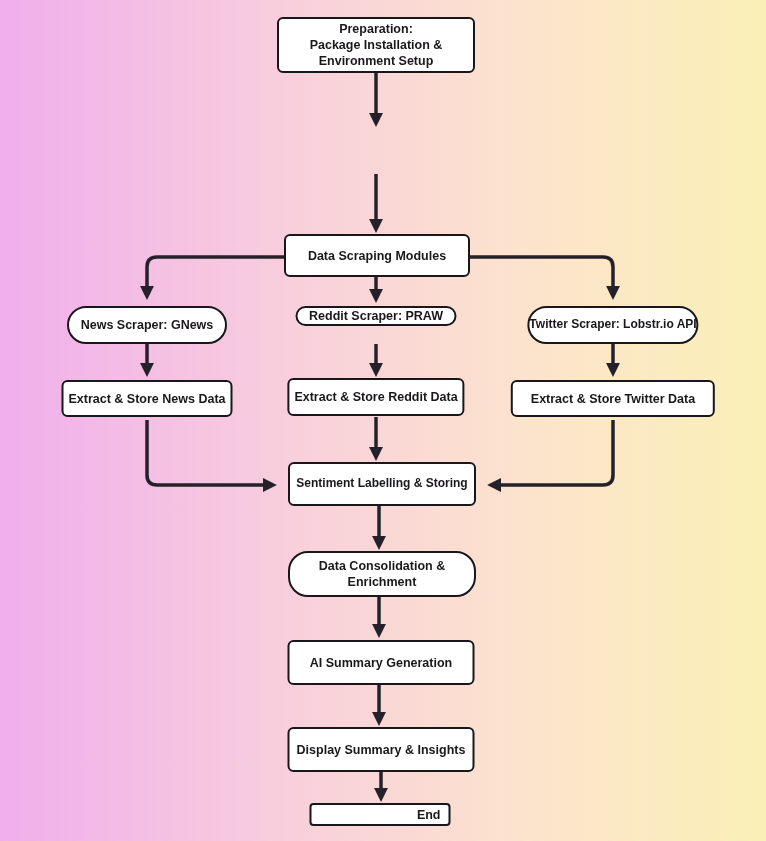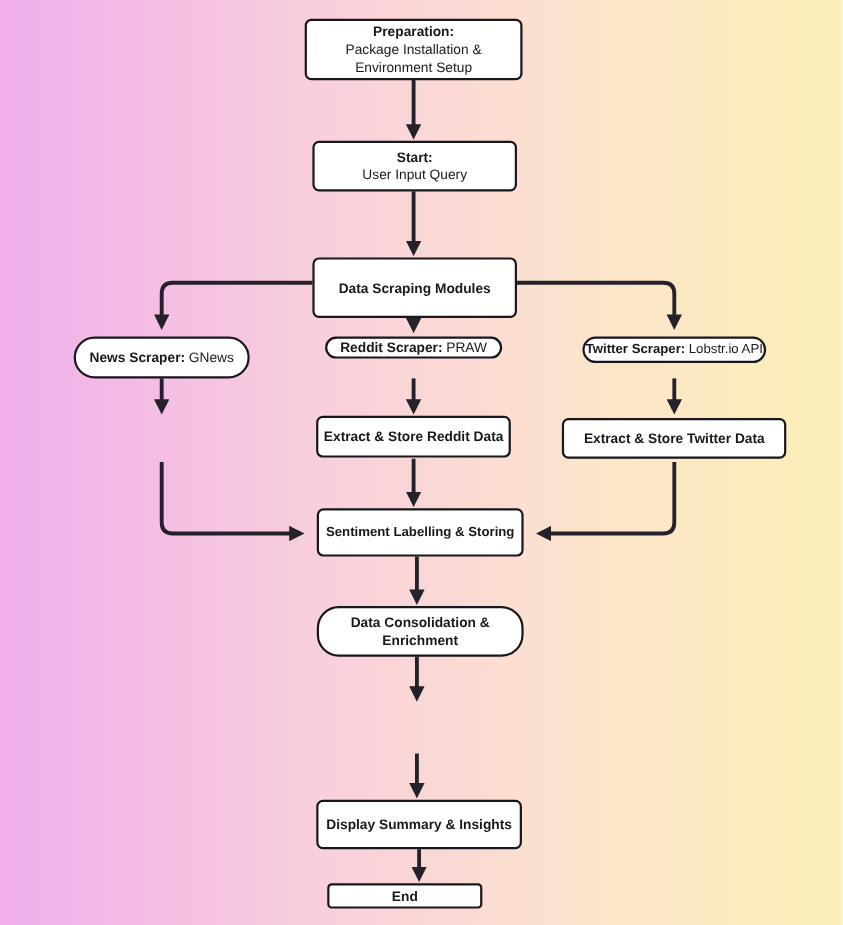--- a/index.html
+++ b/index.html
@@ -31,21 +31,21 @@
     background:var(--box-fill);
     border:2px solid var(--box-border);
     border-radius:6px;
     color:#1b181c;
     display:flex; flex-direction:row; align-items:center; justify-content:center;
     text-align:center;
     font-size:12.5px; line-height:1.28;
     padding:2px 0;
   }
   .box .b{ font-weight:700; }
-  .box .r{ font-weight:400; }
+  .box .r{ font-weight:700; }
   .inline{ white-space:nowrap;border-radius:19px; }
   .inline .r{ margin-left:.27em; }
   .single{ white-space:nowrap; }
   .stacked{ flex-direction:column; }
   .stacked .b,.stacked .r{ display:block; }
   .wrap{ white-space:normal;border-radius:20px; }
   .sz-sm{ font-size:12px; }
 </style>
 </head>
 <body>
@@ -73,63 +73,65 @@
     <path class="conn" marker-end="url(#arrow)" d="M379 597 V633"></path>
     <path class="conn" marker-end="url(#arrow)" d="M379 685 V721"></path>
     <path class="conn" marker-end="url(#arrow)" d="M381 772 V797"></path>
   </svg>
 
   <div class="box stacked" style="left:376px;top:17px;width:198px;min-height:51px;">
     <span class="b">Preparation:</span>
     <span class="r">Package Installation &amp; Environment Setup</span>
   </div>
 
-  <div class="box stacked" style="left:377px;top:128px;width:186px;min-height:46px;">
-    <span class="b">Start:</span>
-    <span class="r">User Input Query</span>
-  </div>
 
-  <div class="box single" style="left:377px;top:234px;min-width:186px;height:55px;">
+  <div class="box single" style="left:377px;top:234px;min-width:186px;height:43px;">
     <span class="b">Data Scraping Modules</span>
   </div>
 
   <div class="box inline" style="left:147px;top:306px;min-width:160px;height:38px;">
     <span class="b">News Scraper:</span>
     <span class="r">GNews</span>
   </div>
 
   <div class="box inline" style="left:376px;top:306px;min-width:161px;height:20px;">
     <span class="b">Reddit Scraper:</span>
     <span class="r">PRAW</span>
   </div>
 
-  <div class="box inline sz-sm" style="left:613px;top:306px;min-width:167px;height:24px;padding:2px 0;">
+  <div class="box inline sz-sm" style="left:613px;top:306px;min-width:167px;height:38px;padding:2px 0;">
     <span class="b">Twitter Scraper:</span>
     <span class="r">Lobstr.io API</span>
   </div>
 
+  <div class="box single" style="left:147px;top:380px;min-width:160px;height:37px;padding:2px 5px;">
+    <span class="b">Extract &amp; Store News Data</span>
+  </div>
 
   <div class="box single" style="left:376px;top:378px;min-width:163px;height:38px;padding:12px 5px;">
     <span class="b">Extract &amp; Store Reddit Data</span>
   </div>
 
   <div class="box single" style="left:613px;top:380px;min-width:168px;height:37px;padding:2px 18px;">
     <span class="b">Extract &amp; Store Twitter Data</span>
   </div>
 
   <div class="box single sz-sm" style="left:382px;top:462px;min-width:188px;height:44px;padding:18px 6px;">
     <span class="b">Sentiment Labelling &amp; Storing</span>
   </div>
 
   <div class="box single wrap" style="left:382px;top:551px;width:188px;height:46px;">
     <span class="b">Data Consolidation &amp; Enrichment</span>
   </div>
 
+  <div class="box single" style="left:381px;top:640px;min-width:187px;height:45px;">
+    <span class="b">AI Summary Generation</span>
+  </div>
 
   <div class="box single" style="left:381px;top:727px;min-width:187px;height:45px;">
     <span class="b">Display Summary &amp; Insights</span>
   </div>
 
-  <div class="box single" style="left:368px;top:803px;min-width:141px;height:23px;padding:8px 8px;border-radius:4px;">
+  <div class="box single" style="left:380px;top:803px;min-width:141px;height:23px;padding:8px 8px;border-radius:4px;justify-content:flex-end;">
     <span class="b">End</span>
   </div>
 
 </div>
 
 </body></html>

